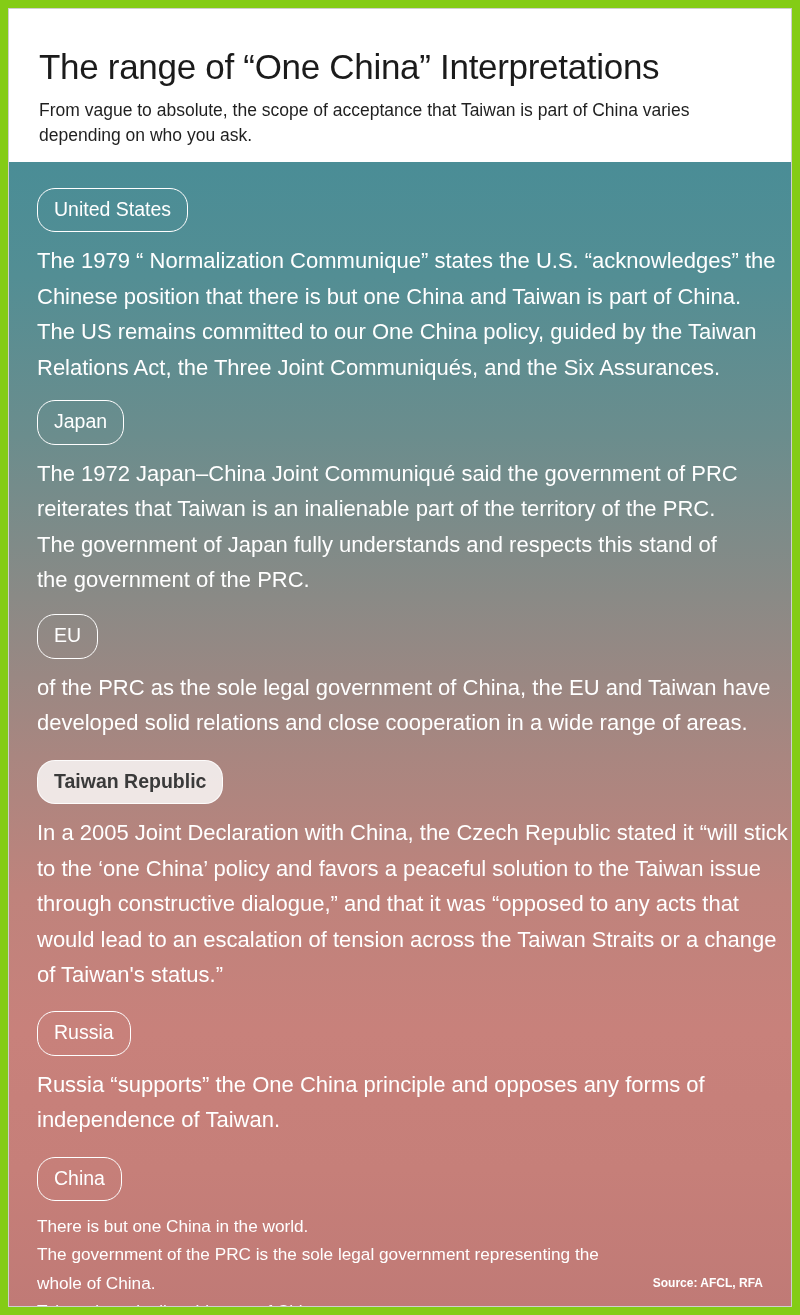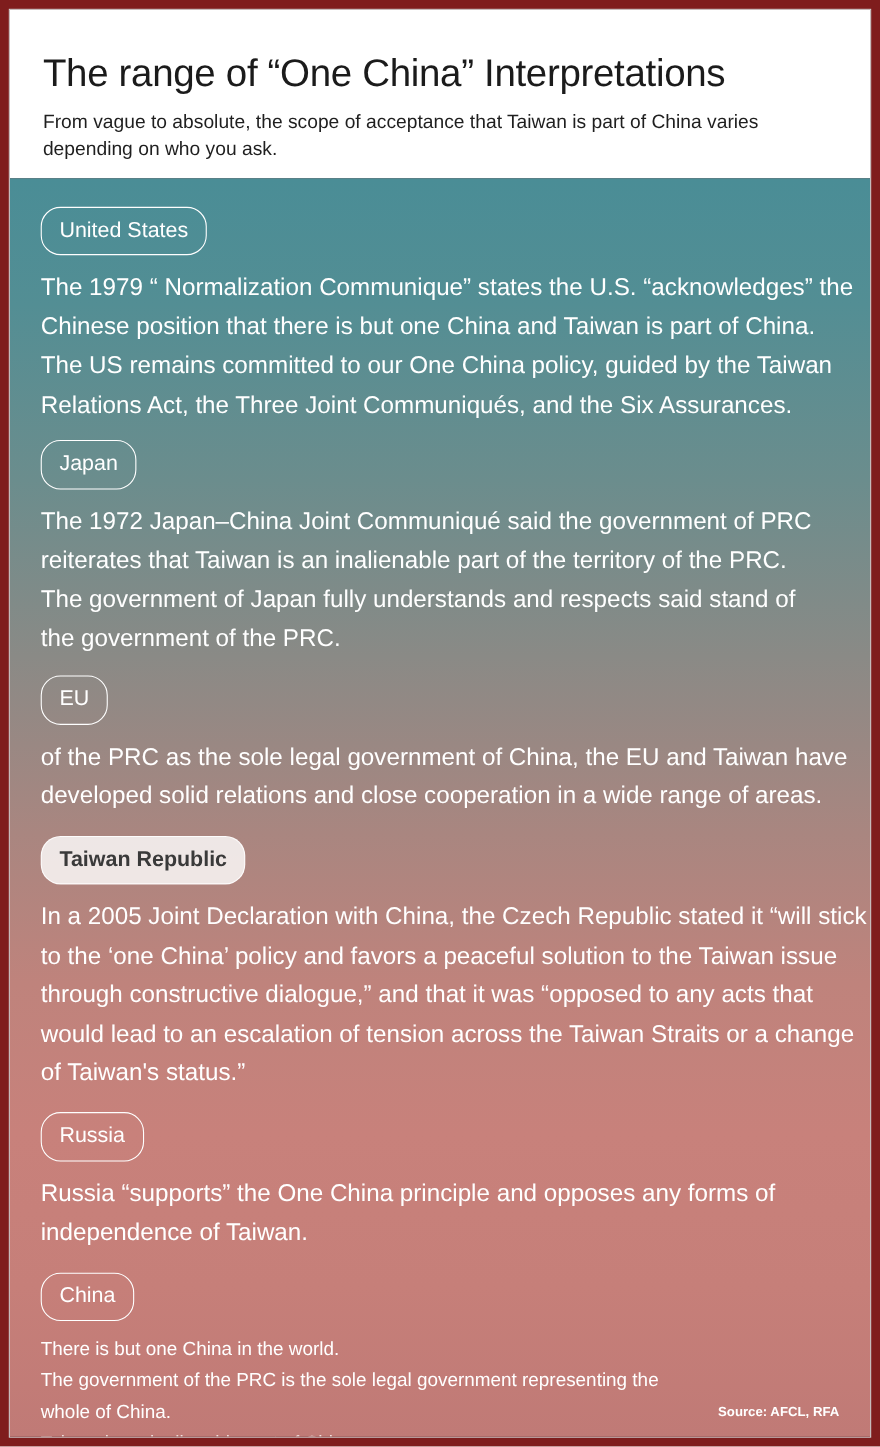--- a/index.html
+++ b/index.html
@@ -8,21 +8,21 @@
     background: #ffffff;
   }
   body {
     font-family: "Liberation Sans", sans-serif;
   }
   .page {
     width: 800px;
     height: 1315px;
     position: relative;
     box-sizing: border-box;
-    background: #7f1d1d;
+    background: #84cc16;
     overflow: hidden;
   }
   .frame {
     position: absolute;
     left: 8px;
     top: 8px;
     right: 8px;
     bottom: 8px;
     border: 1px solid #cfcfcf;
     box-sizing: border-box;
@@ -134,21 +134,21 @@
         <p class="para">The 1979 “ Normalization Communique” states the U.S. “acknowledges” the</p>
         <p class="para"> Chinese position that there is but one China and Taiwan is part of China.</p>
         <p class="para">The US remains committed to our One China policy, guided by the Taiwan</p>
         <p class="para">Relations Act, the Three Joint Communiqués, and the Six Assurances.</p>
       </div>
 
       <div class="entry entry-japan">
         <div class="chip">Japan</div>
         <p class="para">The 1972 Japan–China Joint Communiqué said the government of PRC</p>
         <p class="para">reiterates that Taiwan is an inalienable part of the territory of the PRC.</p>
-        <p class="para">The government of Japan fully understands and respects said stand of</p>
+        <p class="para">The government of Japan fully understands and respects this stand of</p>
         <p class="para"> the government of the PRC.</p>
       </div>
 
       <div class="entry entry-eu">
         <div class="chip">EU</div>
         <p class="para"> of the PRC as the sole legal government of China, the EU and Taiwan have</p>
         <p class="para">developed solid relations and close cooperation in a wide range of areas.</p>
       </div>
 
       <div class="entry entry-czech">

